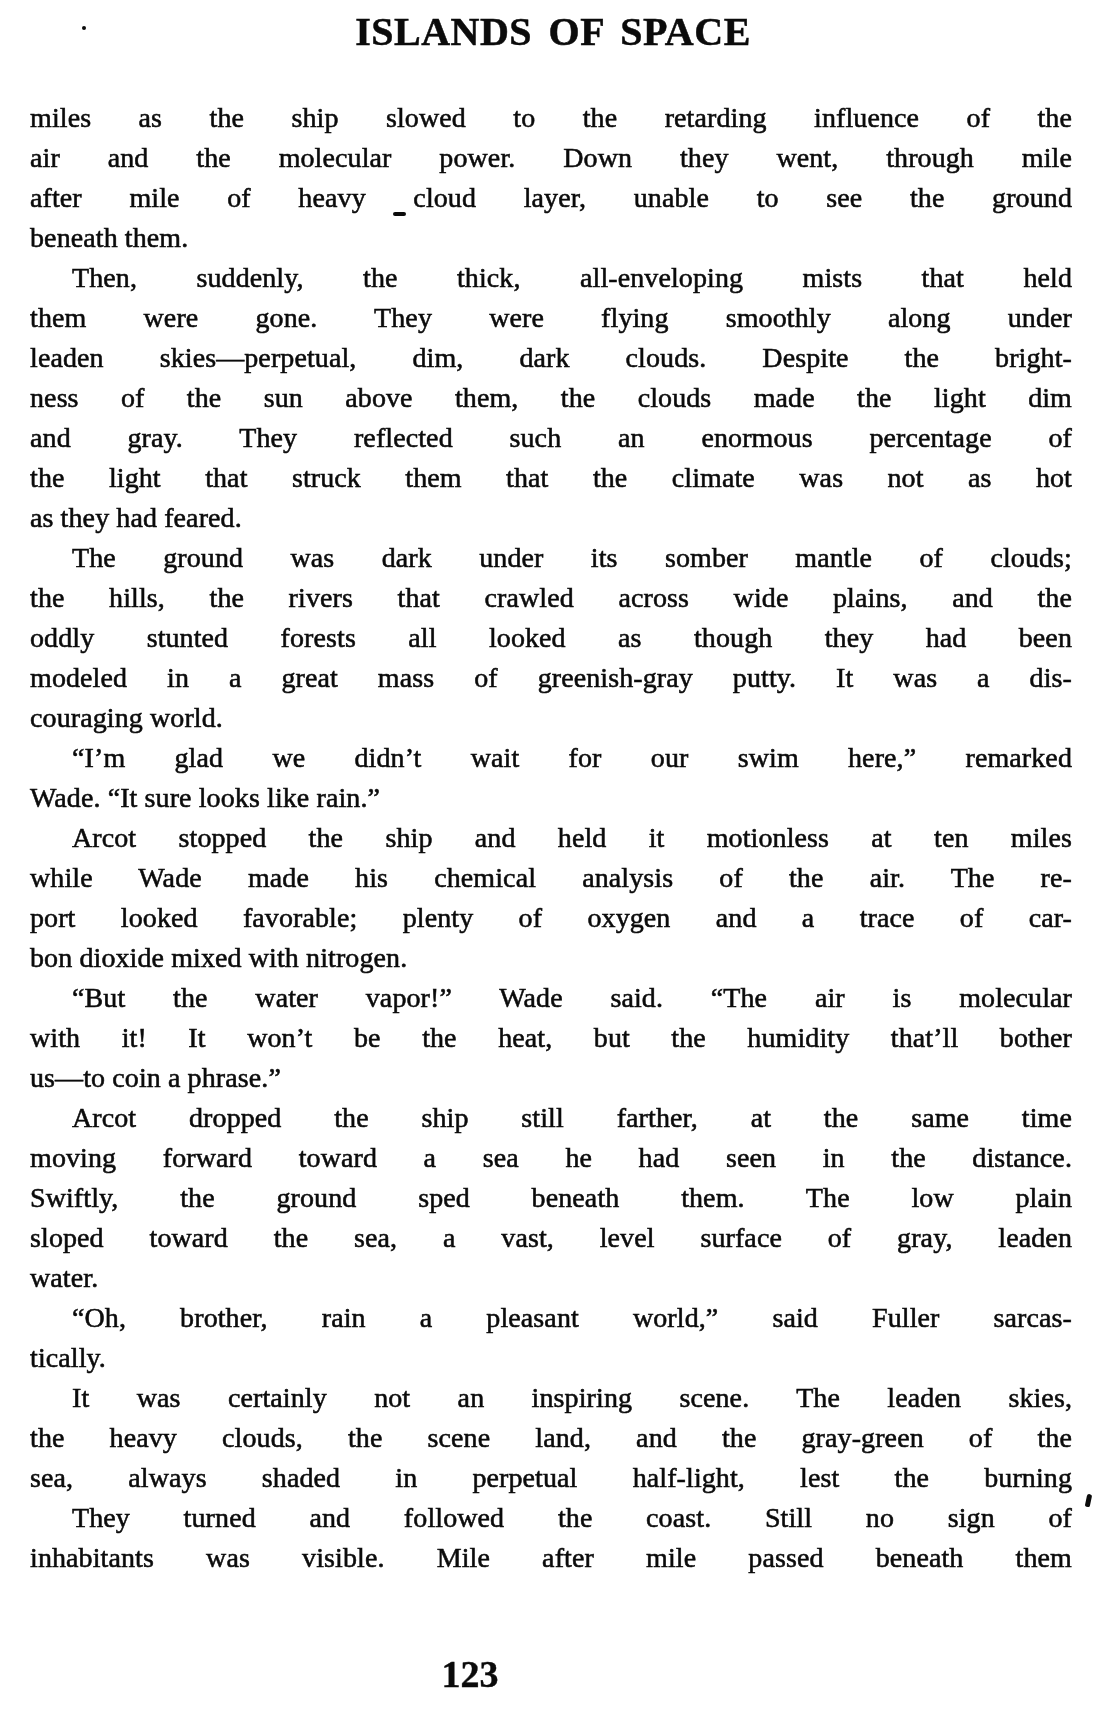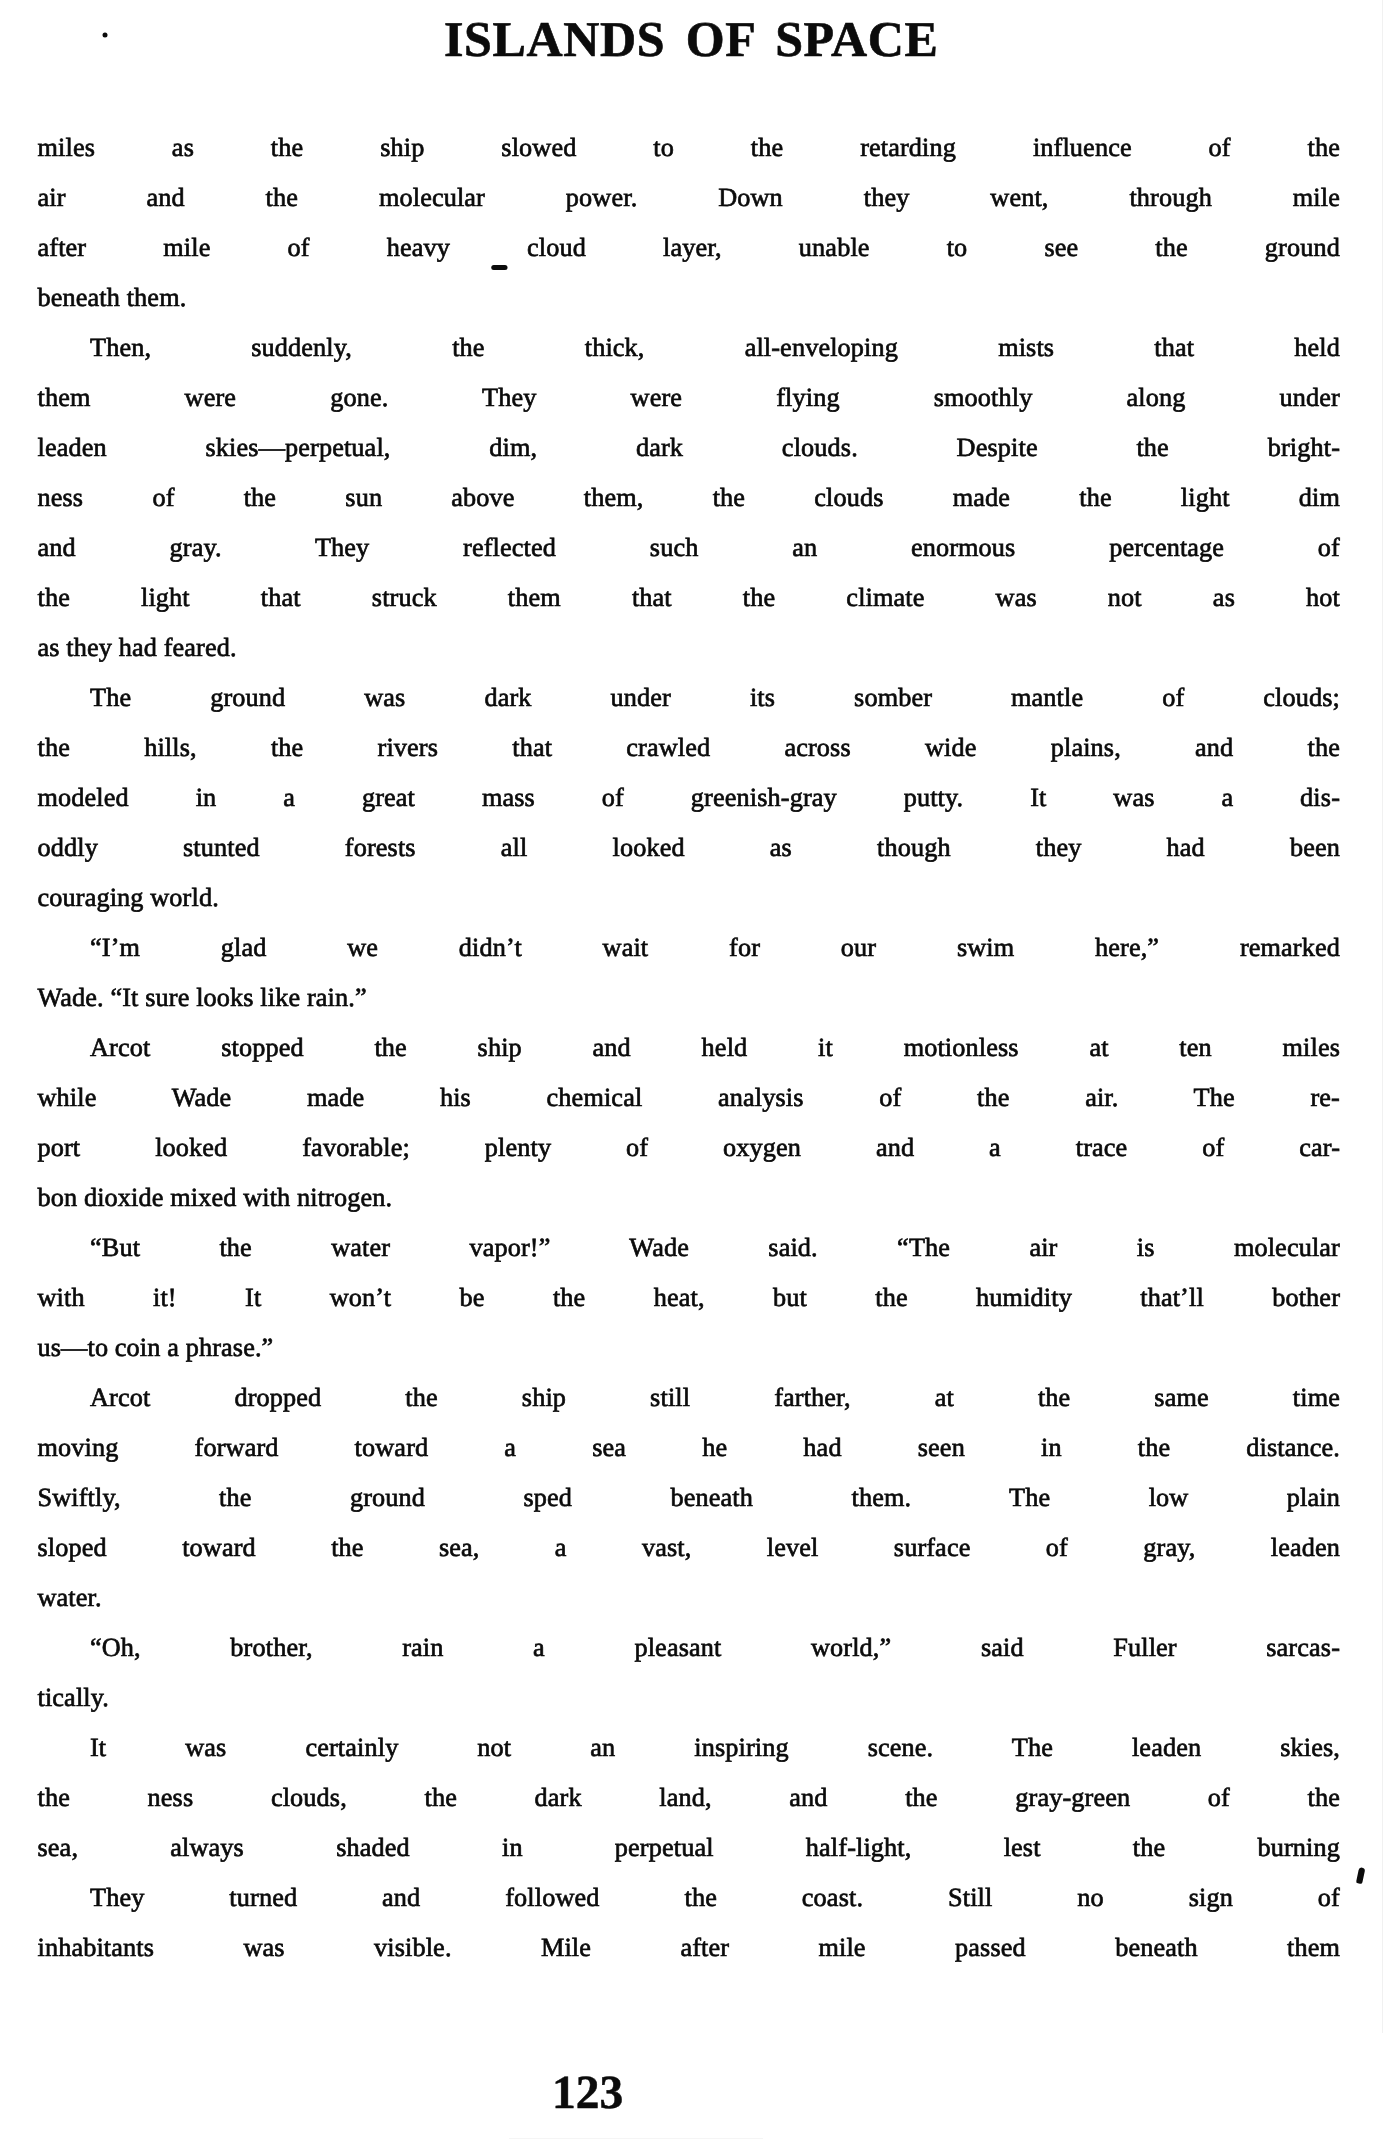--- a/index.html
+++ b/index.html
@@ -16,21 +16,21 @@
   }
   .running-header {
     position:absolute; top:8px; left:0; width:1106px;
     text-align:center;
     font-size:40px; font-weight:bold;
     letter-spacing:0.5px; word-spacing:6px;
     -webkit-text-stroke:0.5px var(--ink);
   }
   .body-text {
     position:absolute; left:30px; top:98px; width:1042px;
-    font-size:21px;
+    font-size:28px;
     -webkit-text-stroke:0.55px var(--ink);
     letter-spacing:0.1px;
   }
   .line {
     height:40px; line-height:40px;
     white-space:normal;
     text-align:right; text-align-last:left;
   }
   .line.j { text-align:justify; text-align-last:justify; }
   .line.ind { text-indent:42px; }
@@ -61,41 +61,41 @@
       <div class="line">beneath them.</div>
       <div class="line j ind">Then, suddenly, the thick, all-enveloping mists that held</div>
       <div class="line j">them were gone. They were flying smoothly along under</div>
       <div class="line j">leaden skies—perpetual, dim, dark clouds. Despite the bright-</div>
       <div class="line j">ness of the sun above them, the clouds made the light dim</div>
       <div class="line j">and gray. They reflected such an enormous percentage of</div>
       <div class="line j">the light that struck them that the climate was not as hot</div>
       <div class="line">as they had feared.</div>
       <div class="line j ind">The ground was dark under its somber mantle of clouds;</div>
       <div class="line j">the hills, the rivers that crawled across wide plains, and the</div>
+      <div class="line j">oddly stunted forests all looked as though they had been</div>
       <div class="line j">modeled in a great mass of greenish-gray putty. It was a dis-</div>
-      <div class="line j">oddly stunted forests all looked as though they had been</div>
       <div class="line">couraging world.</div>
       <div class="line j ind">“I’m glad we didn’t wait for our swim here,” remarked</div>
       <div class="line">Wade. “It sure looks like rain.”</div>
       <div class="line j ind">Arcot stopped the ship and held it motionless at ten miles</div>
       <div class="line j">while Wade made his chemical analysis of the air. The re-</div>
       <div class="line j">port looked favorable; plenty of oxygen and a trace of car-</div>
       <div class="line">bon dioxide mixed with nitrogen.</div>
       <div class="line j ind">“But the water vapor!” Wade said. “The air is molecular</div>
       <div class="line j">with it! It won’t be the heat, but the humidity that’ll bother</div>
       <div class="line">us—to coin a phrase.”</div>
       <div class="line j ind">Arcot dropped the ship still farther, at the same time</div>
       <div class="line j">moving forward toward a sea he had seen in the distance.</div>
       <div class="line j">Swiftly, the ground sped beneath them. The low plain</div>
       <div class="line j">sloped toward the sea, a vast, level surface of gray, leaden</div>
       <div class="line">water.</div>
       <div class="line j ind">“Oh, brother, rain a pleasant world,” said Fuller sarcas-</div>
       <div class="line">tically.</div>
       <div class="line j ind">It was certainly not an inspiring scene. The leaden skies,</div>
-      <div class="line j">the ness clouds, the dark land, and the gray-green of the</div>
+      <div class="line j">the heavy clouds, the scene land, and the gray-green of the</div>
       <div class="line j">sea, always shaded in perpetual half-light, lest the burning</div>
       <div class="line j ind">They turned and followed the coast. Still no sign of</div>
       <div class="line j">inhabitants was visible. Mile after mile passed beneath them</div>
     </div>
 
   <div class="page-number">123</div>
 
   <div class="speck speck-dot1"></div>
   <div class="speck speck-underline"></div>
   <div class="speck speck-apostrophe"></div>

